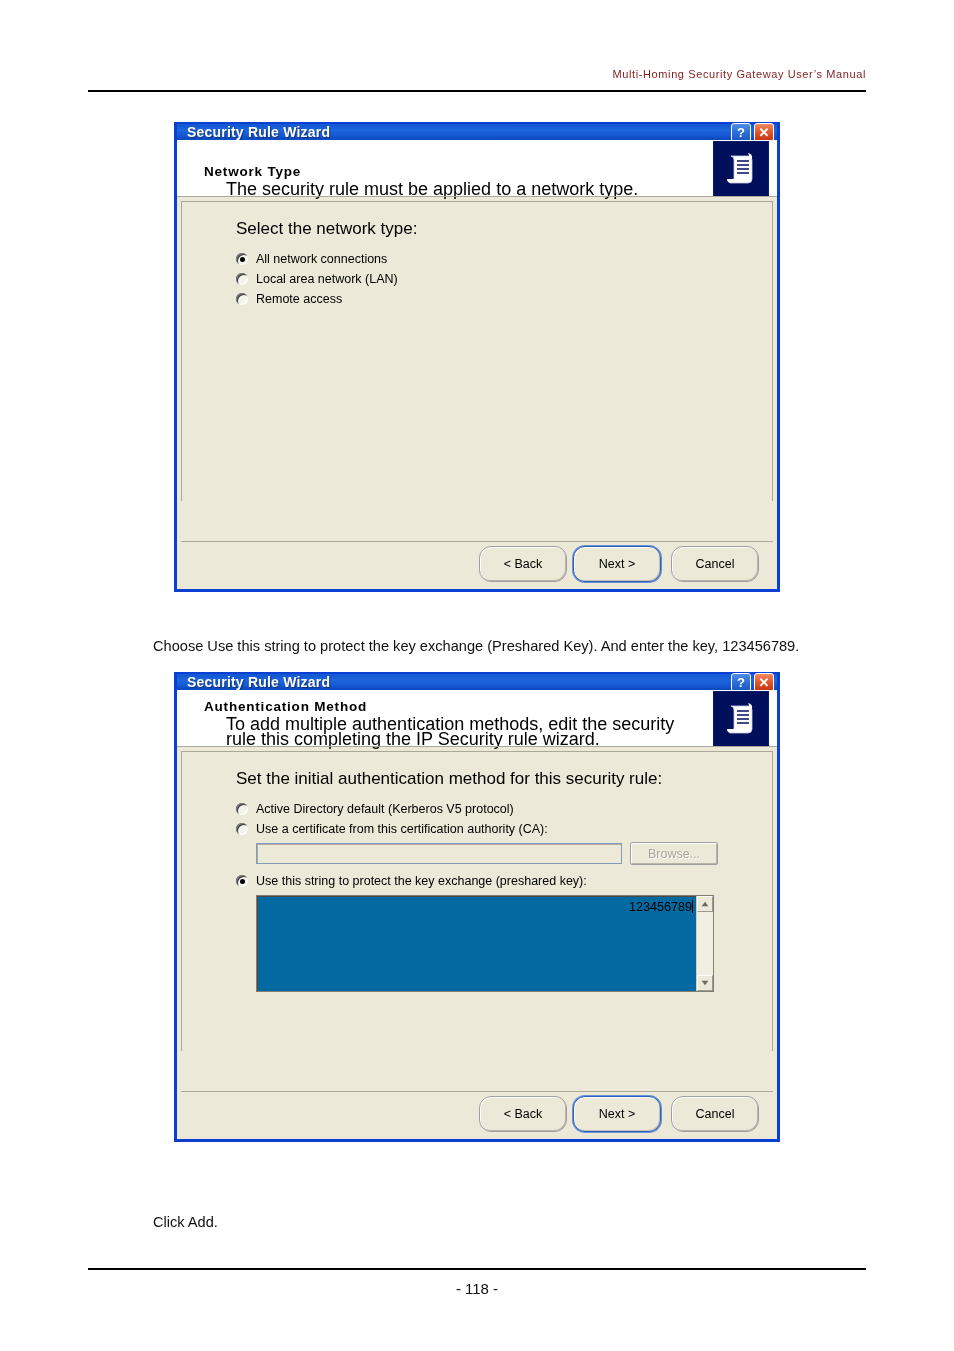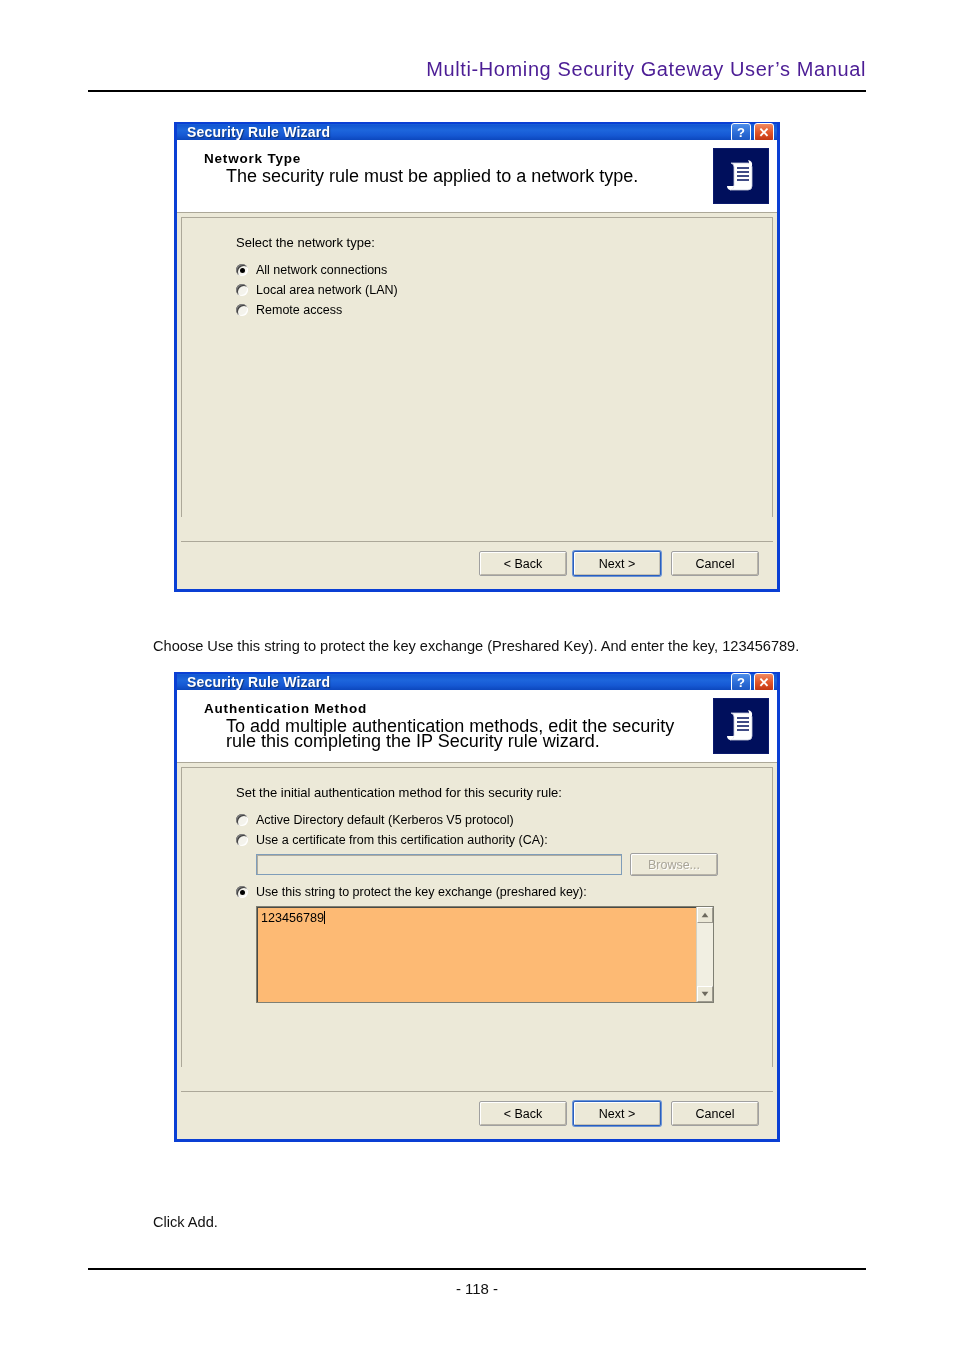--- a/index.html
+++ b/index.html
@@ -13,26 +13,26 @@
     position: relative;
     font-family: "Liberation Sans", sans-serif;
     color: #000000;
     overflow: hidden;
   }
 
   
   .page-header {
     position: absolute;
     left: 88px;
-    top: 58px;
+    top: 68px;
     width: 778px;
     text-align: right;
-    font-size: 20px;
+    font-size: 11px;
     letter-spacing: 0.6px;
-    color: #4c1d95;
+    color: #7f1d1d;
   }
   .rule-top {
     position: absolute;
     left: 88px;
     top: 90px;
     width: 778px;
     height: 2px;
     background: #000;
   }
   .rule-bottom {
@@ -108,23 +108,23 @@
   .tb-help {
     background: linear-gradient(to bottom, #4f8ee8 0%, #2d6ed8 50%, #1a55c0 100%);
   }
   .tb-close {
     background: linear-gradient(to bottom, #f08a62 0%, #e2562a 48%, #bf3310 100%);
   }
 
   
   .banner {
     background: #ffffff;
-    height: 73px;
-    display: flex;
-    align-items: flex-start;
+    height: 57px;
+    display: flex;
+    align-items: flex-end;
     padding: 10px 8px 0 27px;
     box-sizing: border-box;
     position: relative;
   }
   .banner-text { flex: 1 1 auto; padding-top: 1px; }
   .banner-title {
     font-size: 13.5px;
     font-weight: bold;
     letter-spacing: 0.8px;
     margin-bottom: 3px;
@@ -159,21 +159,21 @@
     position: relative;
     margin: 4px 4px 0 4px;
     border: 1px solid #aca899;
     border-bottom: none;
     background: #ece9d8;
     height: 300px;
     box-sizing: border-box;
     padding: 17px 0 0 54px;
   }
   .content-prompt {
-    font-size: 13px;
+    font-size: 17px;
     margin-bottom: 13px;
   }
 
   .radio-row {
     display: flex;
     align-items: center;
     margin-bottom: 6px;
   }
   .radio {
     width: 12px;
@@ -224,26 +224,27 @@
     justify-content: center;
     box-sizing: border-box;
   }
   .btn.disabled { color: #a8a498; text-shadow: 1px 1px 0 #ffffff; }
   .btn.browse { margin-left: 8px; width: 79px; }
 
   .textarea-wrap {
     margin: 7px 0 0 20px;
     width: 458px;
     height: 97px;
-    background: #fdba74;
+    background: #0369a1;
     border: 1px solid #7f7f73;
     box-shadow: inset 1px 1px 0 #4a4a44;
     box-sizing: border-box;
     position: relative;
     display: flex;
+    text-align: right;
   }
   .textarea-body {
     flex: 1 1 auto;
     padding: 4px 3px 0 4px;
     font-size: 12.6px;
     line-height: 15px;
     position: relative;
   }
   .caret {
     display: inline-block;
@@ -287,21 +288,21 @@
     align-items: center;
     justify-content: flex-end;
     padding-right: 14px;
   }
   .dialog-footer .sep-line {
     position: absolute;
     left: 0; right: 0; top: -1px;
     height: 1px;
     background: #aca899;
   }
-  .footer-btn { width: 84px; height: 25px; margin-left: 6px; }
+  .footer-btn { width: 84px; height: 36px; margin-left: 6px; border-radius: 12px; }
   .footer-btn.default {
     border: 1px solid #2a5fbe;
     box-shadow: inset 1px 1px 0 #ffffff, inset -1px -1px 0 #c6c2b4,
                 0 0 0 1px #6a93d6;
   }
   .footer-btn.spaced { margin-left: 10px; }
 </style>
 </head>
 <body>
 

